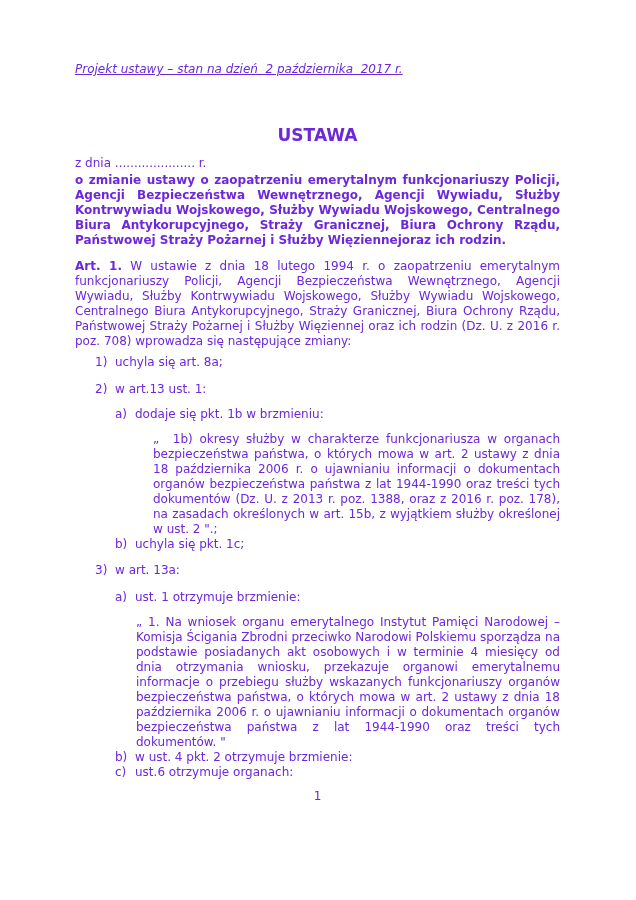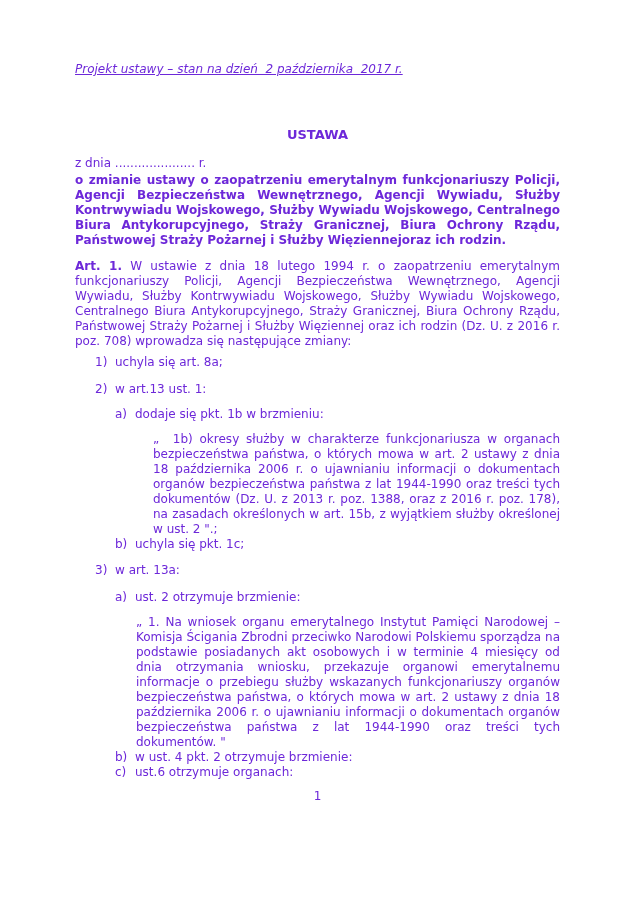--- a/index.html
+++ b/index.html
@@ -16,21 +16,21 @@
     overflow: hidden;
   }
   .hdr {
     margin: 0 0 50px 0;
     font-style: italic;
     text-decoration: underline;
     white-space: pre;
   }
   .title {
     margin: 0 0 13px 0;
-    font-size: 13px;
+    font-size: 17px;
     line-height: 16px;
     font-weight: bold;
     text-align: center;
   }
   .date-line {
     margin: 0 0 2px 0;
     text-align: left;
   }
   .subject {
     margin: 0 0 11px 0;
@@ -100,21 +100,21 @@
     <span class="txt">uchyla się pkt. 1c;</span>
   </div>
 
   <div class="row l1 mt11">
     <span class="marker">3)</span>
     <span class="txt">w art. 13a:</span>
   </div>
 
   <div class="row l2 mt12">
     <span class="marker">a)</span>
-    <span class="txt">ust. 2 otrzymuje brzmienie:</span>
+    <span class="txt">ust. 1 otrzymuje brzmienie:</span>
   </div>
 
   <p class="quote mid mt10">„ 1. Na wniosek organu emerytalnego Instytut Pamięci Narodowej – Komisja Ścigania Zbrodni przeciwko Narodowi Polskiemu sporządza na podstawie posiadanych akt osobowych i w terminie 4 miesięcy od dnia otrzymania wniosku, przekazuje organowi emerytalnemu informacje o przebiegu służby wskazanych funkcjonariuszy organów bezpieczeństwa państwa, o których mowa w art. 2 ustawy z dnia 18 października 2006 r. o ujawnianiu informacji o dokumentach organów bezpieczeństwa państwa z lat 1944-1990 oraz treści tych dokumentów. "</p>
 
   <div class="row l2 mt0">
     <span class="marker">b)</span>
     <span class="txt">w ust. 4 pkt. 2 otrzymuje brzmienie:</span>
   </div>
 
 

